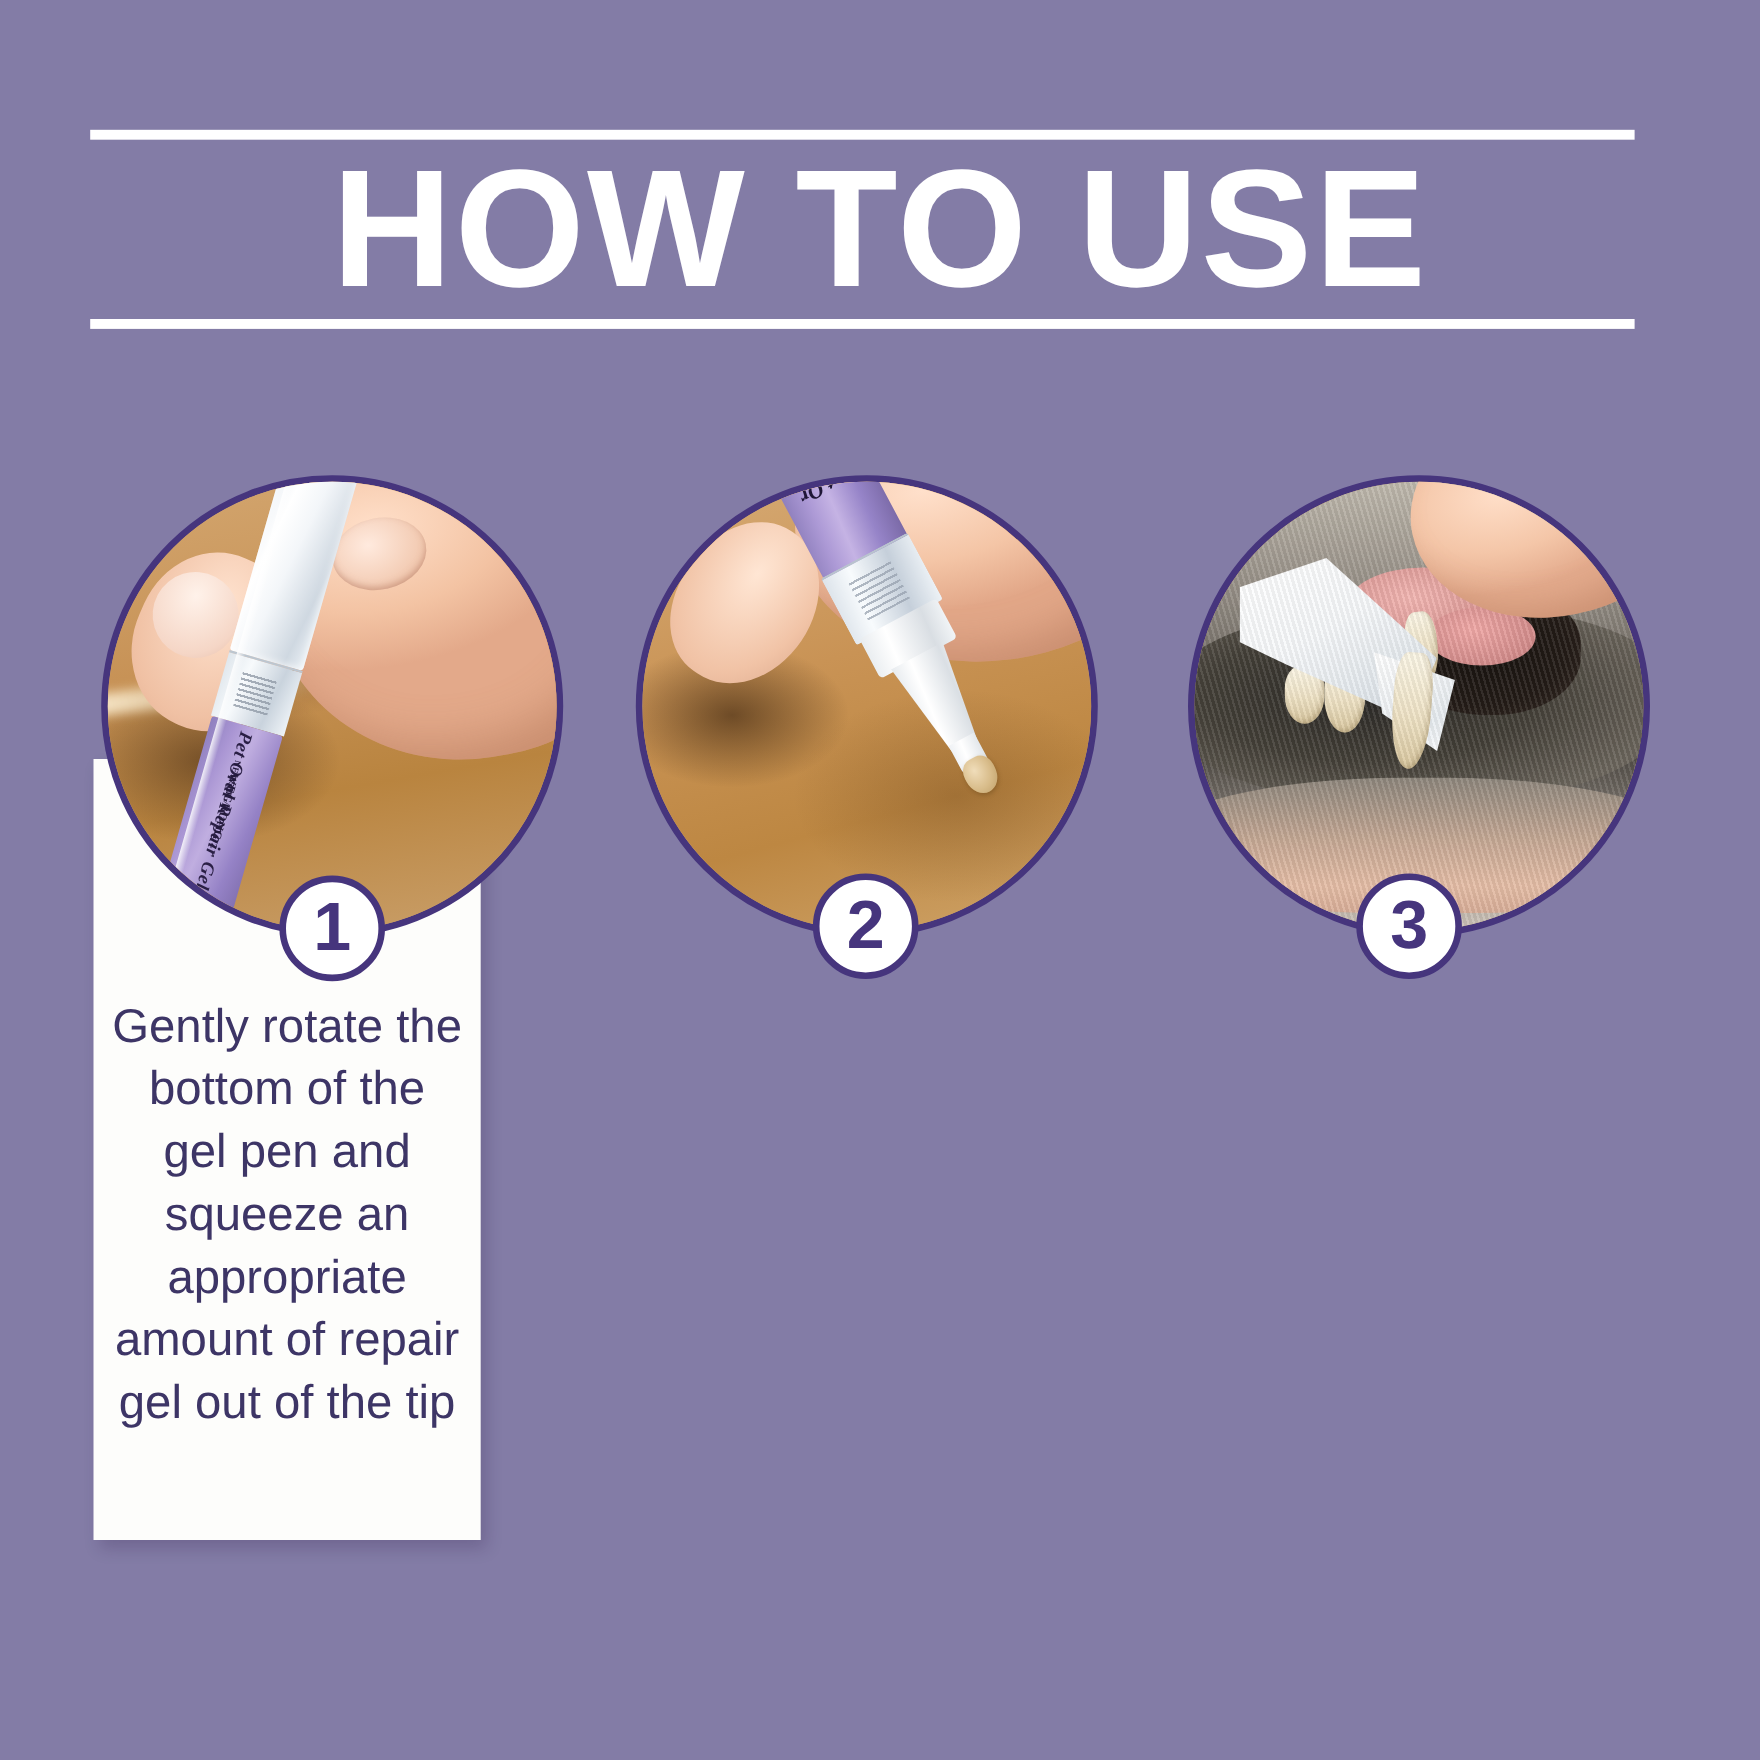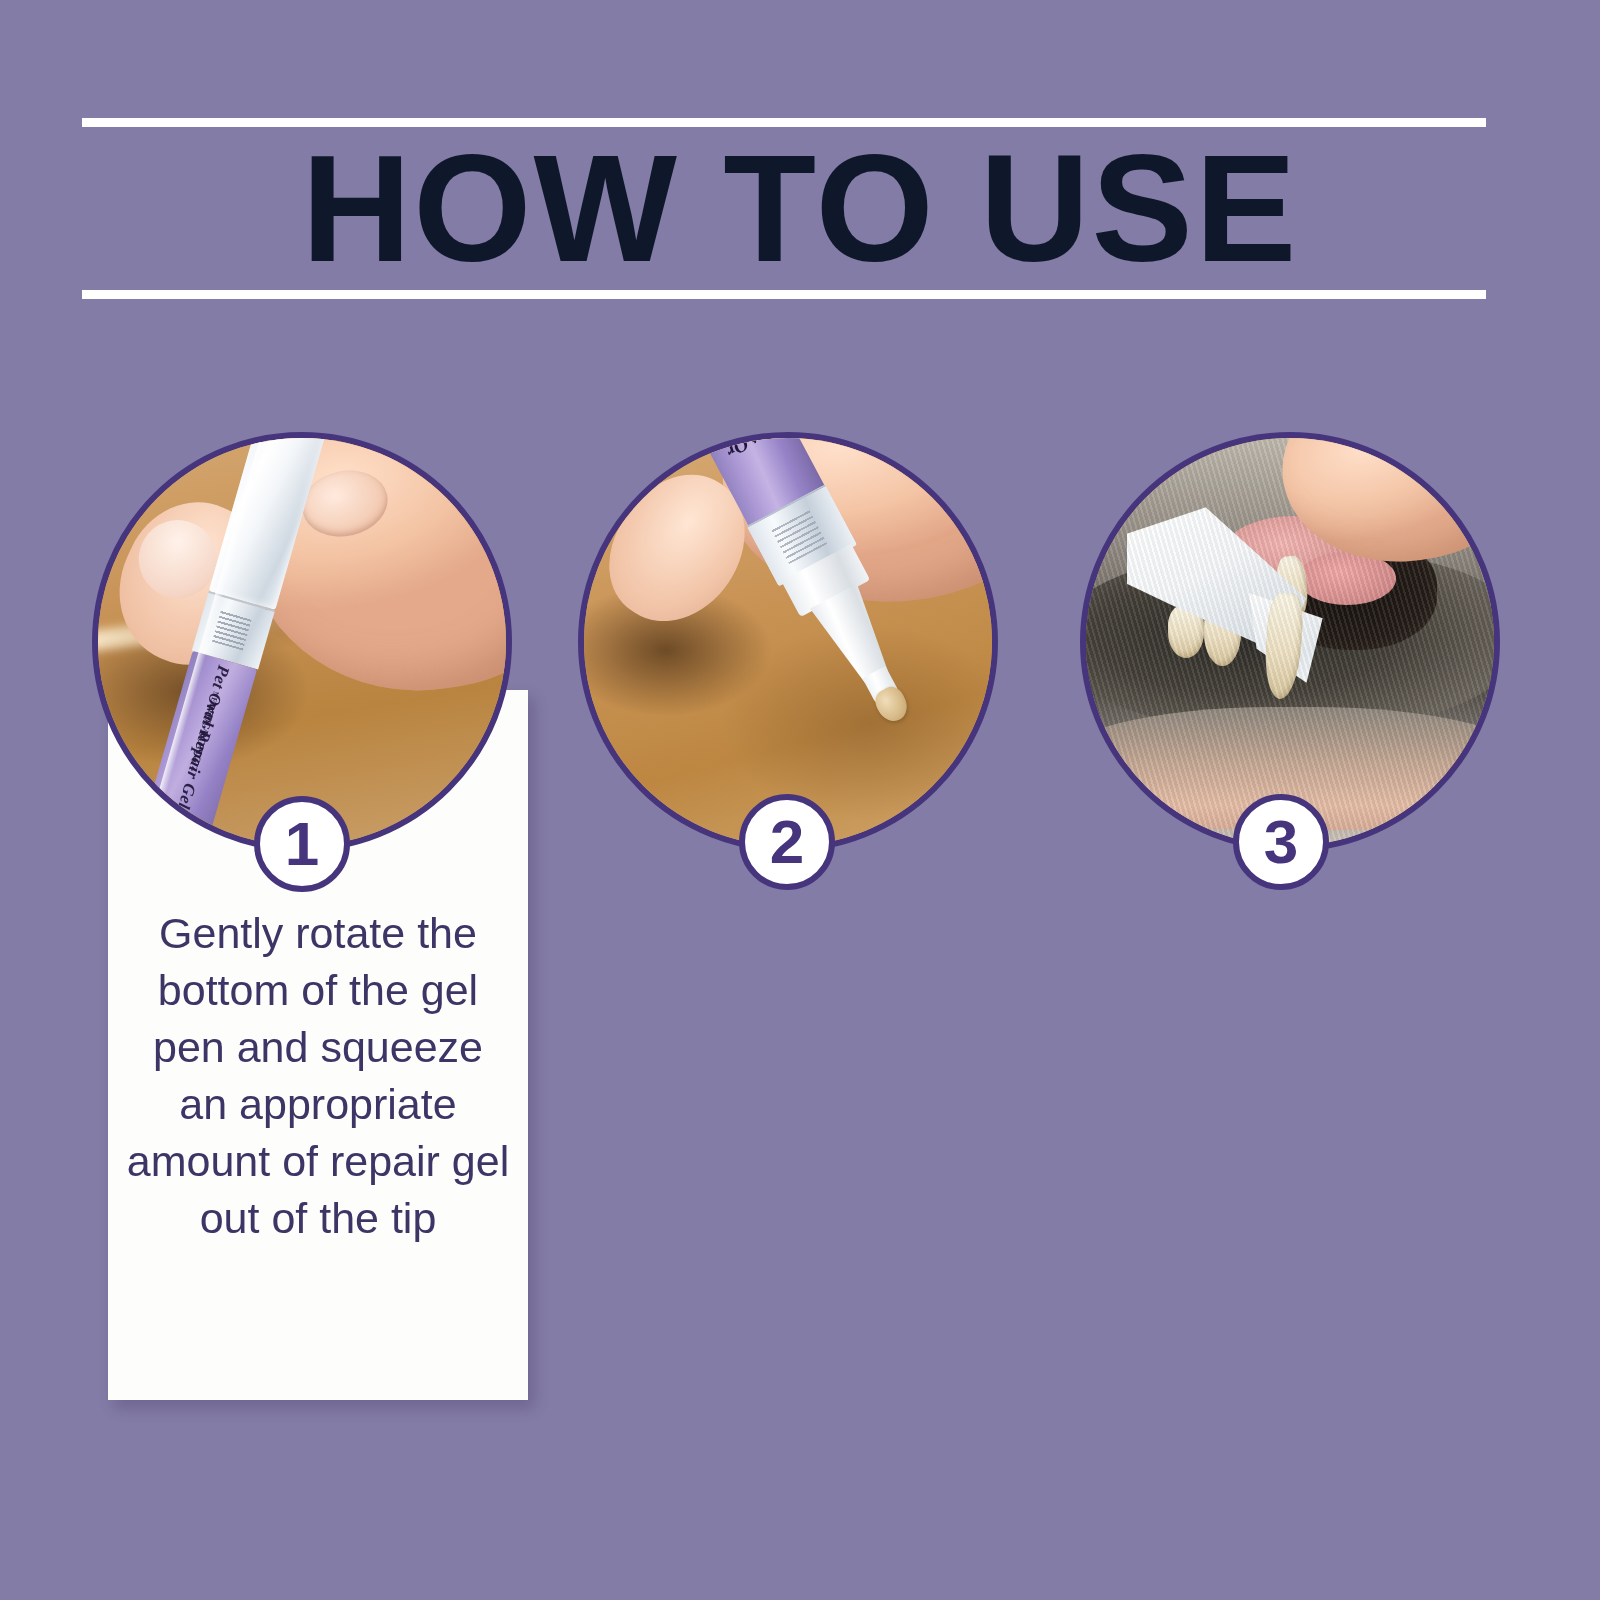--- a/index.html
+++ b/index.html
@@ -18,21 +18,21 @@
     background:#ffffff;
   }
   #rule-top { top:118px; }
   #rule-bottom { top:290px; }
   #page-title {
     position:absolute; left:0; top:128px; width:1600px;
     text-align:center;
     font-size:152px;
     font-weight:700;
     letter-spacing:2px;
-    color:#0f172a;
+    color:#ffffff;
     line-height:160px;
     font-family:"Liberation Sans", sans-serif;
   }
 
   
   #cards { position:absolute; left:0; top:0; width:1600px; height:1600px; }
 
   .card {
     position:absolute;
     background:#fdfdfb;
@@ -323,21 +323,21 @@
 <body>
 
 <div id="header">
   <div class="rule" id="rule-top"></div>
   <div id="page-title">HOW TO USE</div>
   <div class="rule" id="rule-bottom"></div>
 </div>
 
 <div id="cards">
 
-  <div class="card" style="left:108px; top:690px; width:420px; height:710px;">
+  <div class="card" style="left:85px; top:690px; width:352px; height:710px;">
     <div class="card-body" style="top:215px;">Gently rotate the bottom of the gel pen and squeeze an appropriate amount of repair gel out of the tip</div>
   </div>
 
   <div class="photo-circle" style="left:92px; top:432px; width:420px; height:420px;">
     <div class="photo-inner">
       <div class="bg-fur1"></div>
       <div class="hand1"></div>
       <div class="thumbnail1"></div>
       <div class="finger1"></div>
       <div class="nail1"></div>

